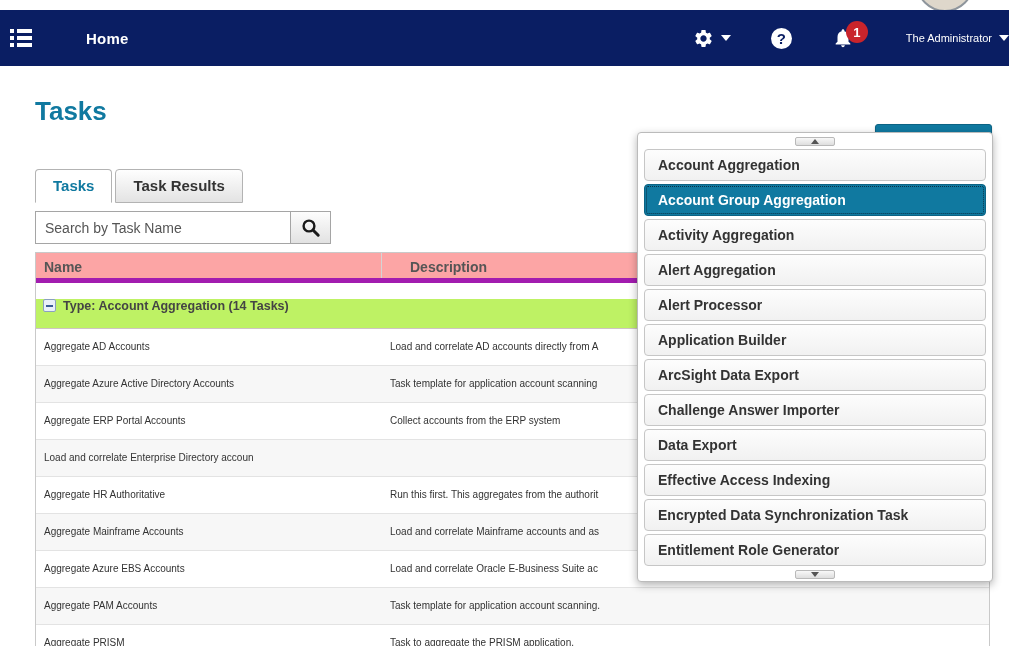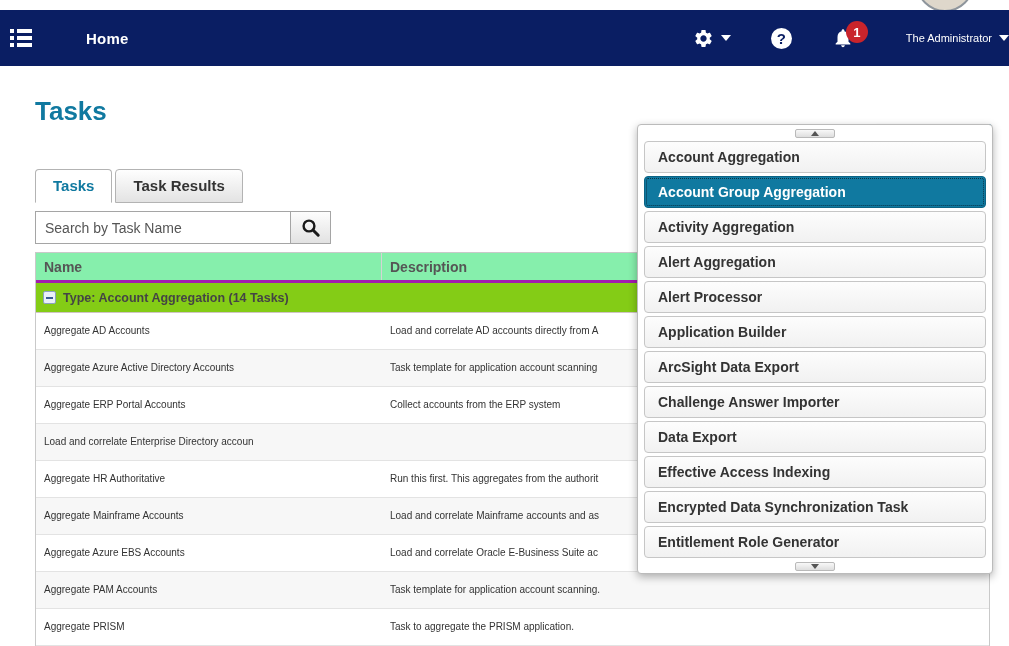--- a/index.html
+++ b/index.html
@@ -53,41 +53,41 @@
   .search-row { margin-top:8px; display:flex; }
   .search-input { width:256px; height:33px; border:1px solid #a5a5a5; padding:0 9px;
     font-size:14px; color:#333; font-family:"Liberation Sans", sans-serif; }
   .search-input::placeholder { color:#555; opacity:1; }
   .search-btn { width:41px; height:33px; margin-left:-1px; border:1px solid #a5a5a5;
     background:linear-gradient(#fdfdfd,#e2e2e2); display:flex; align-items:center;
     justify-content:center; cursor:pointer; }
 
   
   .task-table { margin-top:8px; width:955px; border:1px solid #c9c9c9; }
-  .thead { display:flex; height:30px; background:#86efac; border-bottom:3px solid #a21caf; }
+  .thead { display:flex; height:30px; background:#fca5a5; border-bottom:5px solid #a21caf;gap:20px; }
   .th { font-size:14px; font-weight:bold; color:#555; line-height:29px; padding-left:8px; }
   .th-name { width:346px; border-right:1px solid #d4d4d4; }
   .th-desc { flex:1; }
-  .group-row { display:flex; align-items:center; height:30px; background:#84cc16;
-    border-bottom:1px solid #cfc4c4; padding-left:7px; cursor:pointer; }
+  .group-row { display:flex; height:30px; background:#bef264;
+    border-bottom:1px solid #cfc4c4; padding-left:7px; cursor:pointer;margin-top:16px; }
   .collapse-box { width:13px; height:13px; border:1px solid #8aa0c0; background:#e9f0f8;
     border-radius:2px; position:relative; margin-right:7px; flex:none; }
   .collapse-box::after { content:""; position:absolute; left:2px; right:2px; top:5px; height:2px;
     background:#3a5c94; }
   .group-label { font-size:12.5px; font-weight:bold; color:#444; }
   .trow { display:flex; height:37px; border-bottom:1px solid #e3e3e3; background:#fff; cursor:pointer; }
   .trow:nth-child(even) { background:#f7f7f7; }
   .td { font-size:10px; color:#333; line-height:36px; padding-left:8px;
     white-space:nowrap; overflow:hidden; }
   .td-name { width:346px; flex:none; }
   .td-desc { flex:1; }
   .trow.partial { border-bottom:1px solid #e3e3e3; }
 
   
-  .dropdown { position:absolute; z-index:20; left:637px; top:124px; width:356px;
+  .dropdown { position:absolute; z-index:20; left:637px; top:132px; width:356px;
     background:#fff; border:1px solid #bbb; border-radius:4px; padding:3px 6px 2px;
     box-shadow:0 3px 9px rgba(0,0,0,.3); }
   .scroller { display:flex; justify-content:center; height:10px; align-items:center; }
   .scroll-pill { width:40px; height:9px; border:1px solid #b9b9b9; border-radius:2px;
     background:linear-gradient(#f8f8f8,#dedede); display:flex; align-items:center;
     justify-content:center; cursor:pointer; }
   .tri-up { width:0; height:0; border-left:4px solid transparent; border-right:4px solid transparent;
     border-bottom:5px solid #555; }
   .tri-down { width:0; height:0; border-left:4px solid transparent; border-right:4px solid transparent;
     border-top:5px solid #555; }

